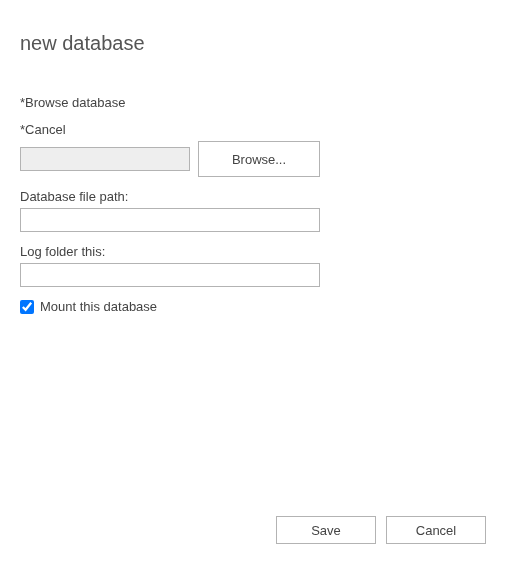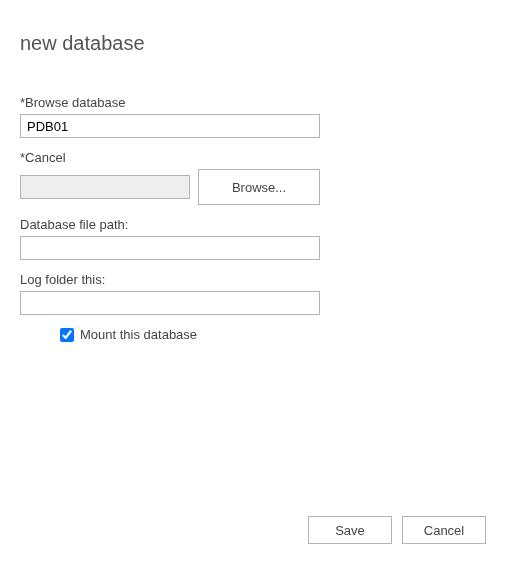--- a/index.html
+++ b/index.html
@@ -61,57 +61,55 @@
       font-family: inherit;
       color: #444;
       cursor: pointer;
       text-align: center;
     }
     .checkbox-row {
       display: flex;
       align-items: center;
       gap: 6px;
       margin-top: 12px;
-      margin-left: 40px;
     }
     .checkbox-row input[type="checkbox"] {
       width: 14px;
       height: 14px;
     }
     .checkbox-label {
       font-size: 13px;
       color: #444;
     }
     .footer {
       position: absolute;
       bottom: 24px;
       right: 24px;
       display: flex;
       gap: 10px;
     }
     .footer-btn {
-      width: 84px;
+      width: 100px;
       height: 28px;
       border: 1px solid #b3b3b3;
       background: #fff;
       font-size: 13px;
       font-family: inherit;
       color: #444;
       cursor: pointer;
       text-align: center;
     }
   </style>
 </head>
 <body>
 
 <div class="title">new database</div>
 
 <div class="field-group">
   <span class="label">*Browse database</span>
-  <input type="text" class="text-input" value="PDB01" style="">
 </div>
 
 <div class="field-group">
   <span class="label">*Cancel</span>
   <div class="server-row">
     <input type="text" class="text-input disabled" disabled="" value="" style="">
     <button class="browse-btn">Browse...</button>
   </div>
 </div>
 

